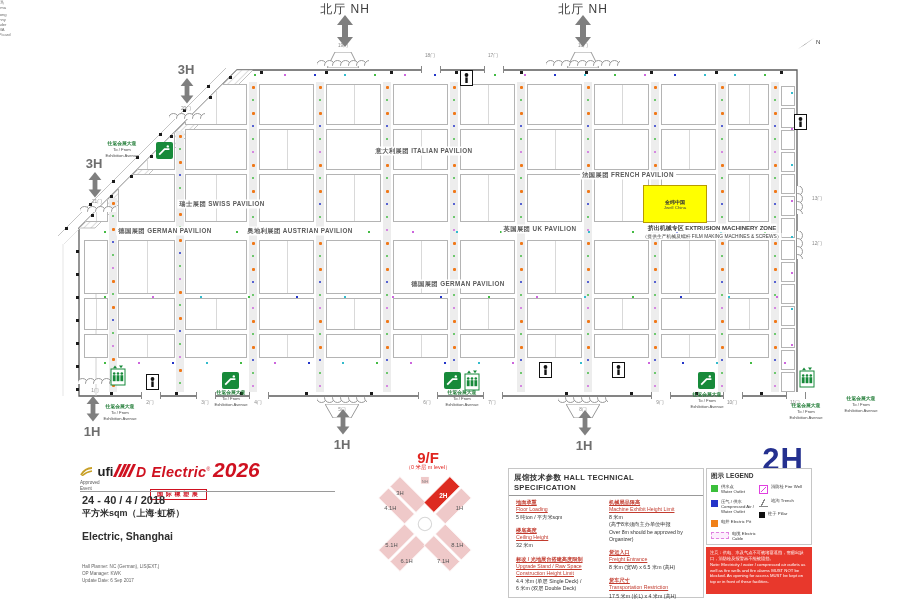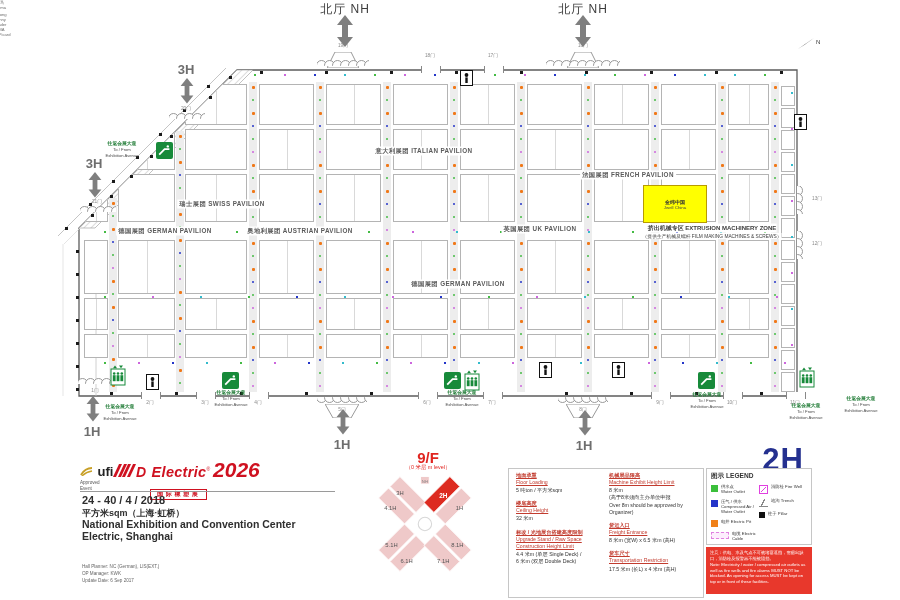--- a/index.html
+++ b/index.html
@@ -948,21 +948,20 @@
 Event</div>
 </div>
 <div id="cpLogo" class="fl">
   <span><i class="slash"></i><i class="slash"></i><i class="slash"></i><i class="slash"></i></span><span id="cpD">D</span>
   <span id="cpName">Electric</span><span id="cpReg">®</span><span id="cpYear">2026</span>
   <br><span id="cpSub">国际橡塑展</span>
 </div>
 <div id="fRule"></div>
 <div id="fDates" class="fl">24 - 40 / 4 / 2018</div>
 <div id="fVzh" class="fl">平方米sqm（上海·虹桥）</div>
-<div id="fVen1" class="fl">National Exhibition and Convention Center</div>
 <div id="fVen2" class="fl">Electric, Shanghai</div>
 <div id="fMeta" class="fl">Hall Planner: NC (German), LIS(EXT.)
 OP Manager: KWK
 Update Date: 6 Sep 2017</div>
 
 <div id="mmFloor">9/F</div>
 <div id="mmLevel">（0 米层 m level）</div>
 <svg id="minimap-svg" width="108" height="100" viewBox="0 0 100 92">
   <g transform="translate(28,24) rotate(45)">
     <rect x="-17" y="-14" width="34" height="13" fill="#efc9c9" stroke="#fff" stroke-width="0.8"></rect>
@@ -987,20 +986,21 @@
   <text x="17" y="33" font-size="5.4" fill="#555" text-anchor="middle">4.1H</text>
   <text x="66" y="22" font-size="6" font-weight="bold" fill="#fff" text-anchor="middle">2H</text>
   <text x="81" y="33" font-size="5.4" fill="#555" text-anchor="middle">1H</text>
   <text x="18" y="67" font-size="5.4" fill="#555" text-anchor="middle">5.1H</text>
   <text x="32" y="82" font-size="5.4" fill="#555" text-anchor="middle">6.1H</text>
   <text x="79" y="67" font-size="5.4" fill="#555" text-anchor="middle">8.1H</text>
   <text x="66" y="82" font-size="5.4" fill="#555" text-anchor="middle">7.1H</text>
 </svg>
 
 <div id="spec">
+  <div id="specTitle">展馆技术参数 HALL TECHNICAL SPECIFICATION</div>
   <div id="specCols">
     <div class="spCol">
       <div class="spIt">
         <div class="spZh">地面承重</div>
             <div class="spEn">Floor Loading</div>
             <div class="spV">5 吨ton / 平方米sqm</div>
       </div>
       <div class="spIt">
         <div class="spZh">楼底高度</div>
             <div class="spEn">Ceiling Height</div>

